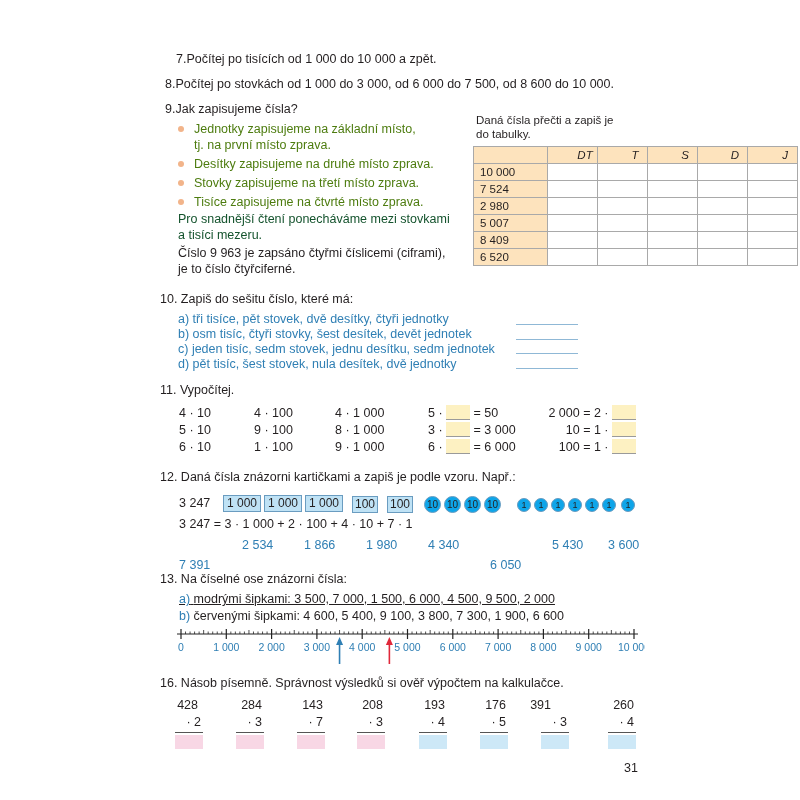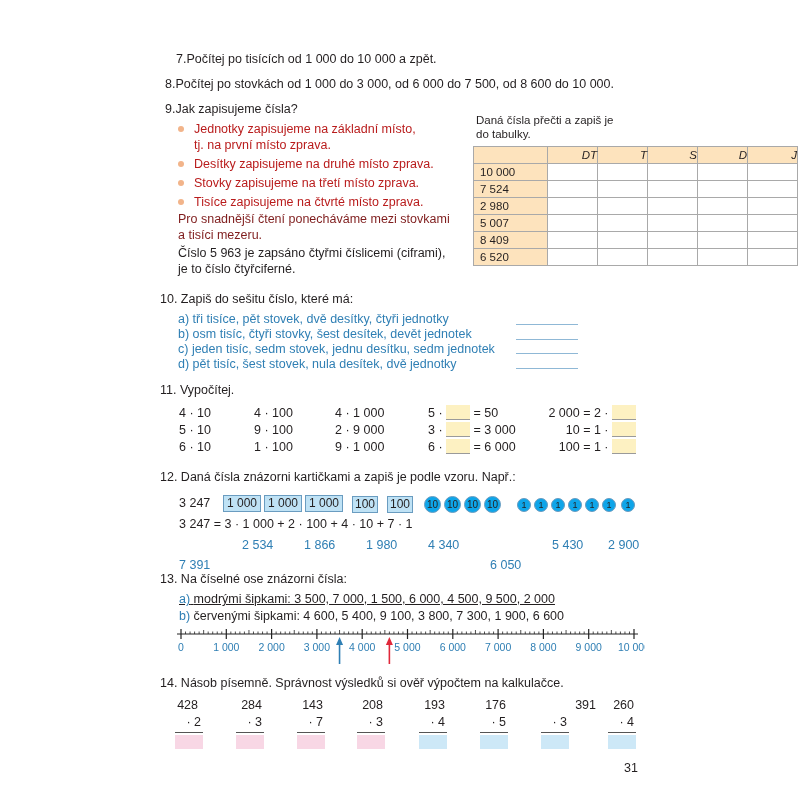--- a/index.html
+++ b/index.html
@@ -3,29 +3,29 @@
 <meta charset="utf-8">
 <style>
   html, body { margin:0; padding:0; background:#ffffff; }
   body { width:800px; height:800px; position:relative; overflow:hidden;
          font-family:"Liberation Sans", sans-serif; color:#231f20; font-size:12.5px; }
   .abs { position:absolute; white-space:nowrap; }
   .blue { color:#2f7fb4; }
 
   
   .bullet-list { position:absolute; left:178px; top:121px; width:290px; }
-  .bullet { position:relative; padding-left:16px; color:#b91c1c; line-height:16px; margin-bottom:3px; }
+  .bullet { position:relative; padding-left:16px; color:#4d7c0f; line-height:16px; margin-bottom:3px; }
   .bullet .dot { position:absolute; left:0; top:5px; width:6px; height:6px; border-radius:50%; background:#f2b48a; }
-  .note { position:absolute; left:178px; top:211px; color:#7f1d1d; line-height:16px; }
+  .note { position:absolute; left:178px; top:211px; color:#14532d; line-height:16px; }
   .fact { position:absolute; left:178px; top:245px; line-height:16px; }
 
   
   table.place { position:absolute; left:473px; top:146px; border-collapse:collapse; font-size:11.5px; }
   table.place td, table.place th { border:1px solid #a9a9a9; height:16px; padding:0; }
-  table.place th { background:#fde3bd; font-weight:normal; font-style:italic; width:24px; text-align:right;padding-left:25px; }
+  table.place th { background:#fde3bd; font-weight:normal; font-style:italic; width:24px; text-align:center;padding-left:25px; }
   table.place th.corner { width:48px; }
   table.place td.label { background:#fde3bd; text-align:left; padding-left:6px; width:42px; }
   table.place td.cell { width:24px; }
 
   
   .answer-line { position:absolute; width:62px; height:0; border-top:1px solid #8fb8d6; }
 
   
   .ybox { display:inline-block; width:24px; height:14px; background:#fdf1c2; border-bottom:1px solid #9a9a9a; vertical-align:-3px; }
 
@@ -66,21 +66,21 @@
   <div class="bullet">
     <span class="dot"></span>
     <div>Tisíce zapisujeme na čtvrté místo zprava.</div>
   </div>
 </div>
 <div class="note">
   <div>Pro snadnější čtení ponecháváme mezi stovkami</div>
   <div>a tisíci mezeru.</div>
 </div>
 <div class="fact">
-  <div>Číslo 5 963 je zapsáno čtyřmi číslicemi (ciframi),</div>
+  <div>Číslo 9 963 je zapsáno čtyřmi číslicemi (ciframi),</div>
   <div>je to číslo čtyřciferné.</div>
 </div>
 
 <div class="abs" style="left:476px;top:113px;font-size:11.5px;line-height:14px;">
   <div>Daná čísla přečti a zapiš je</div>
   <div>do tabulky.</div>
 </div>
 
 <table class="place">
   <tbody>
@@ -159,21 +159,21 @@
   <div>5 · 10</div>
   <div>6 · 10</div>
 </div>
 <div class="abs" style="left:254px;top:405px;line-height:17px;">
   <div>4 · 100</div>
   <div>9 · 100</div>
   <div>1 · 100</div>
 </div>
 <div class="abs" style="left:335px;top:405px;line-height:17px;">
   <div>4 · 1 000</div>
-  <div>2 · 9 000</div>
+  <div>8 · 1 000</div>
   <div>9 · 1 000</div>
 </div>
 <div class="abs" style="left:428px;top:405px;line-height:17px;">
   <div><span>5 ·</span> <span class="ybox"></span> <span>= 50</span></div>
   <div><span>3 ·</span> <span class="ybox"></span> <span>= 3 000</span></div>
   <div><span>6 ·</span> <span class="ybox"></span> <span>= 6 000</span></div>
 </div>
 <div class="abs" style="left:530px;top:405px;line-height:17px;width:106px;text-align:right;">
   <div><span>2 000 = 2 ·</span> <span class="ybox"></span></div>
   <div><span>10 = 1 ·</span> <span class="ybox"></span></div>
@@ -199,21 +199,21 @@
 <div class="coin coin1" style="left:602px;top:498px;">1</div>
 <div class="coin coin1" style="left:621px;top:498px;">1</div>
 <div class="abs" style="left:179px;top:517px;">3 247 = 3 · 1 000 + 2 · 100 + 4 · 10 + 7 · 1</div>
 <div class="abs blue" style="left:179px;top:538px;margin-top:20px;">7 391</div>
 <div class="abs blue" style="left:242px;top:538px;">2 534</div>
 <div class="abs blue" style="left:304px;top:538px;">1 866</div>
 <div class="abs blue" style="left:366px;top:538px;">1 980</div>
 <div class="abs blue" style="left:428px;top:538px;">4 340</div>
 <div class="abs blue" style="left:490px;top:538px;margin-top:20px;">6 050</div>
 <div class="abs blue" style="left:552px;top:538px;">5 430</div>
-<div class="abs blue" style="left:608px;top:538px;">2 900</div>
+<div class="abs blue" style="left:608px;top:538px;">3 600</div>
 
 <div class="abs" style="left:160px;top:572px;">13. Na číselné ose znázorni čísla:</div>
 <div class="abs" style="left:179px;top:592px;text-decoration:underline;">
   <span class="blue">a)</span> <span>modrými šipkami: 3 500, 7 000, 1 500, 6 000, 4 500, 9 500, 2 000</span>
 </div>
 <div class="abs" style="left:179px;top:609px;">
   <span class="blue">b)</span> <span>červenými šipkami: 4 600, 5 400, 9 100, 3 800, 7 300, 1 900, 6 600</span>
 </div>
 <svg id="numline" class="abs" style="left:170px;top:624px;" width="475" height="42">
     <line x1="7" x2="468" y1="10" y2="10" stroke="#222" stroke-width="1"></line>
@@ -332,21 +332,21 @@
     <g>
       <line x1="169.54999999999998" x2="169.54999999999998" y1="16" y2="40" stroke="#2f7fb4" stroke-width="1.6"></line>
       <polygon points="166.04999999999998,21 173.04999999999998,21 169.54999999999998,13" fill="#2f7fb4"></polygon>
     </g>
     <g>
       <line x1="219.38" x2="219.38" y1="16" y2="40" stroke="#e0283a" stroke-width="1.6"></line>
       <polygon points="215.88,21 222.88,21 219.38,13" fill="#e0283a"></polygon>
     </g>
   </svg>
 
-<div class="abs" style="left:160px;top:676px;">14. Násob písemně. Správnost výsledků si ověř výpočtem na kalkulačce.</div>
+<div class="abs" style="left:160px;top:676px;">16. Násob písemně. Správnost výsledků si ověř výpočtem na kalkulačce.</div>
 <div id="mults">
     <div>
       <div class="mult" style="left: 168px; top: 697px;">428</div>
       <div class="mult" style="left: 171px; top: 714px;">· 2</div>
       <div class="mult-line" style="left: 175px; top: 732px;"></div>
       <div class="mult-box pink" style="left: 175px; top: 735px;"></div>
     </div>
     <div>
       <div class="mult" style="left: 232px; top: 697px;">284</div>
       <div class="mult" style="left: 232px; top: 714px;">· 3</div>
@@ -371,21 +371,21 @@
       <div class="mult-line" style="left: 419px; top: 732px;"></div>
       <div class="mult-box lblue" style="left: 419px; top: 735px;"></div>
     </div>
     <div>
       <div class="mult" style="left: 476px; top: 697px;">176</div>
       <div class="mult" style="left: 476px; top: 714px;">· 5</div>
       <div class="mult-line" style="left: 480px; top: 732px;"></div>
       <div class="mult-box lblue" style="left: 480px; top: 735px;"></div>
     </div>
     <div>
-      <div class="mult" style="left: 566px; top: 697px;">391</div>
+      <div class="mult" style="left: 521px; top: 697px;">391</div>
       <div class="mult" style="left: 537px; top: 714px;">· 3</div>
       <div class="mult-line" style="left: 541px; top: 732px;"></div>
       <div class="mult-box lblue" style="left: 541px; top: 735px;"></div>
     </div>
     <div>
       <div class="mult" style="left: 604px; top: 697px;">260</div>
       <div class="mult" style="left: 604px; top: 714px;">· 4</div>
       <div class="mult-line" style="left: 608px; top: 732px;"></div>
       <div class="mult-box lblue" style="left: 608px; top: 735px;"></div>
     </div>

